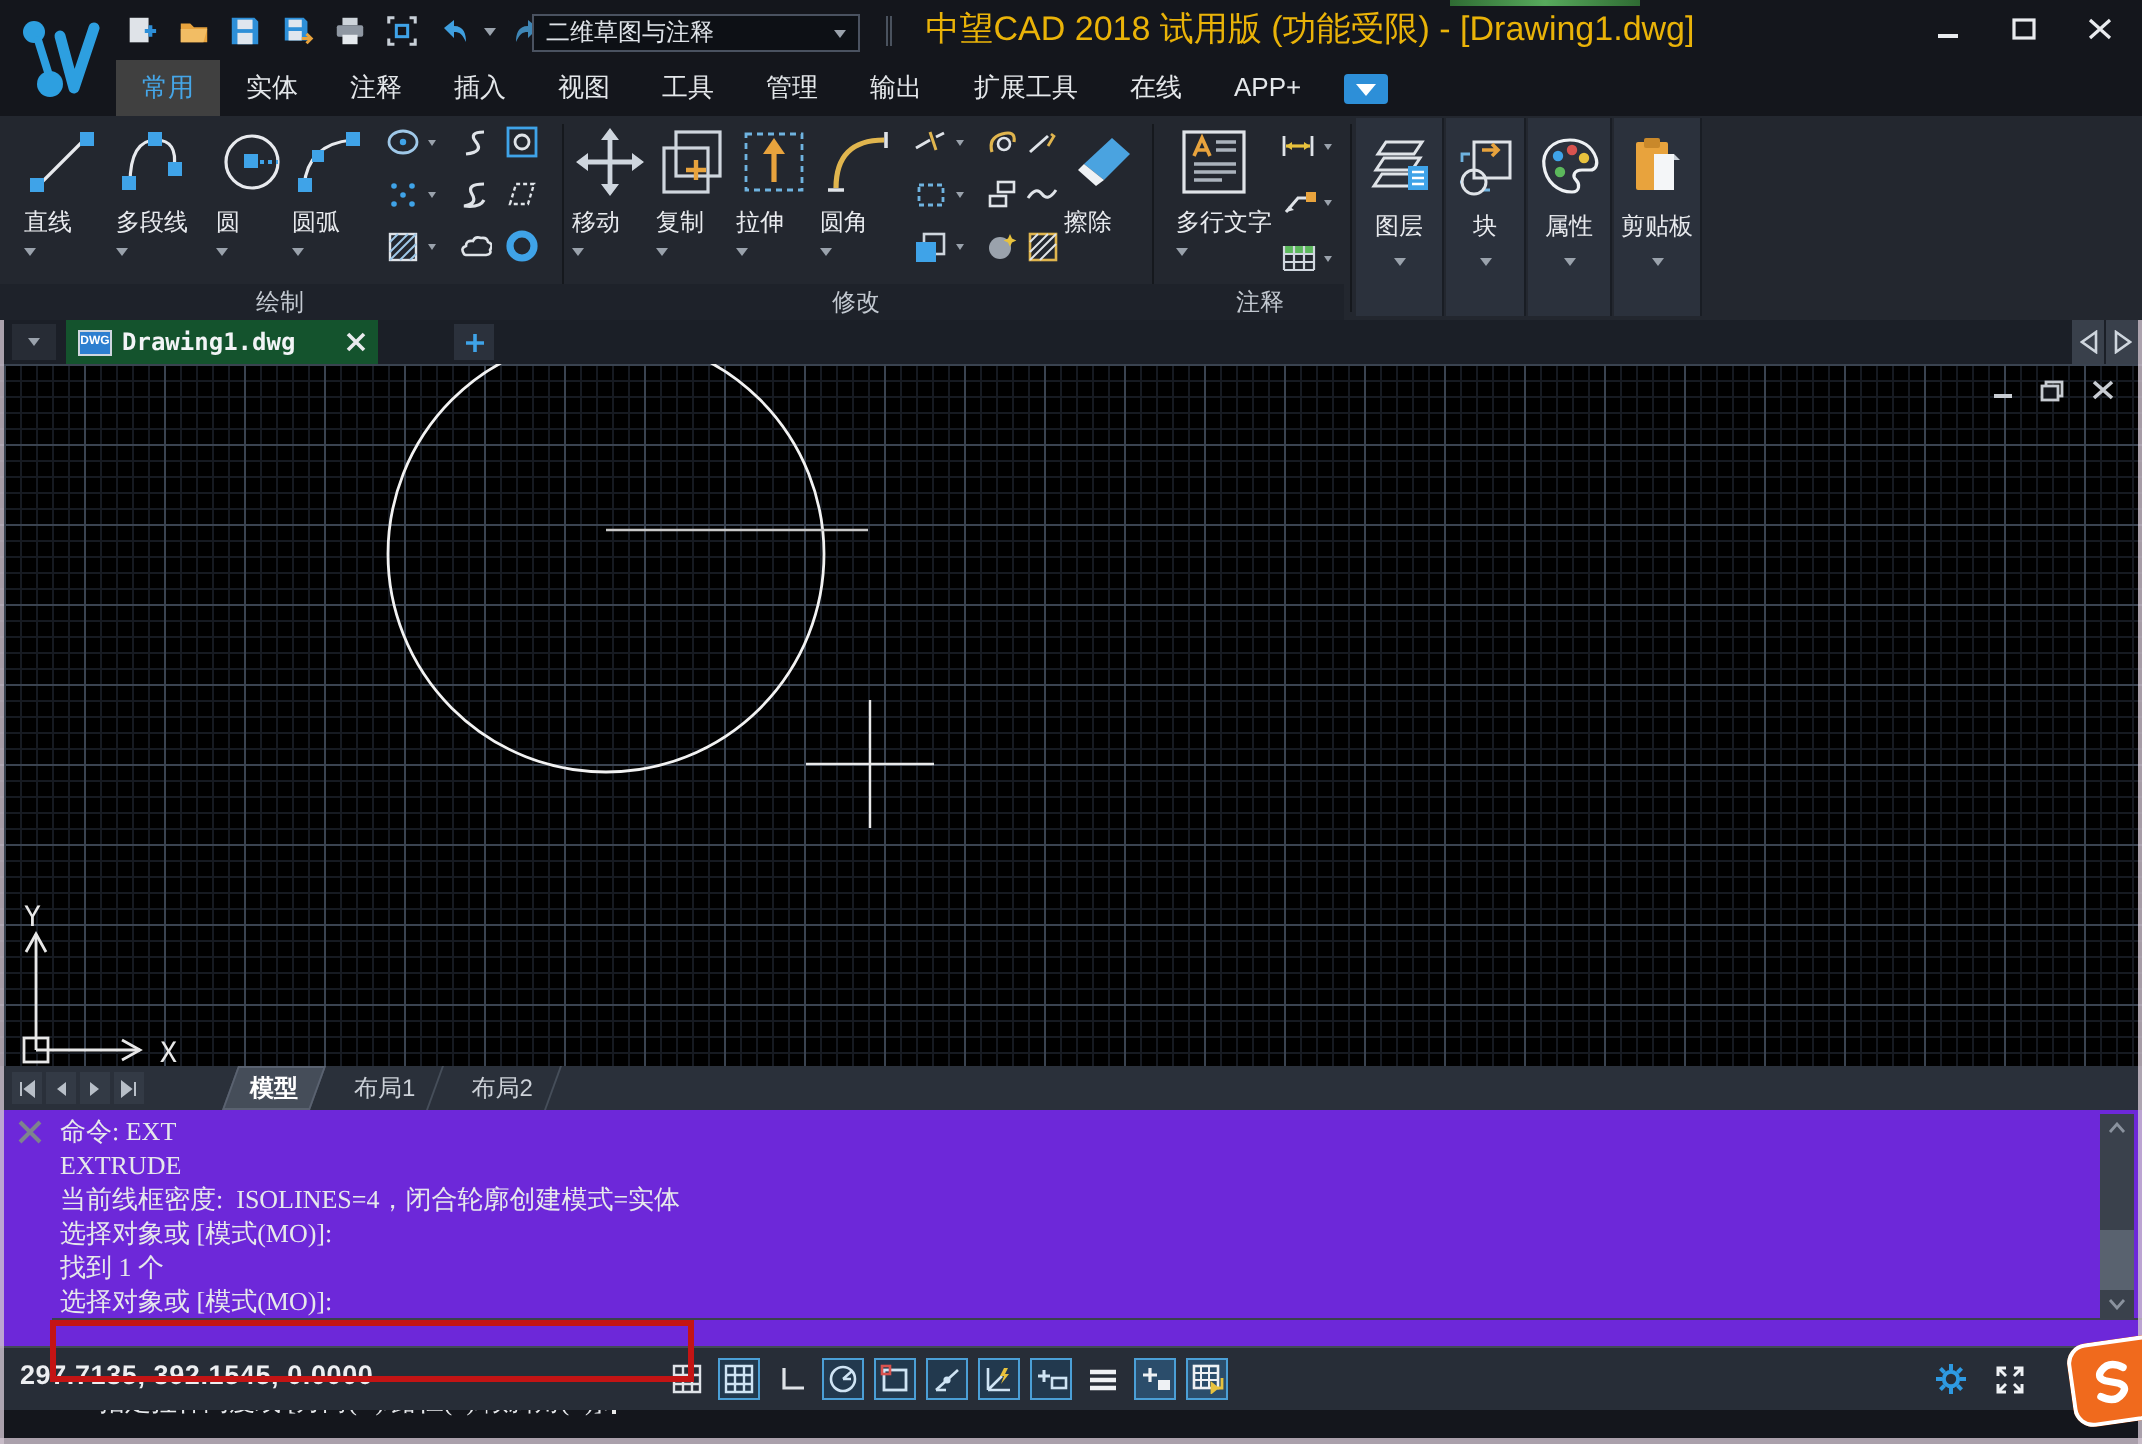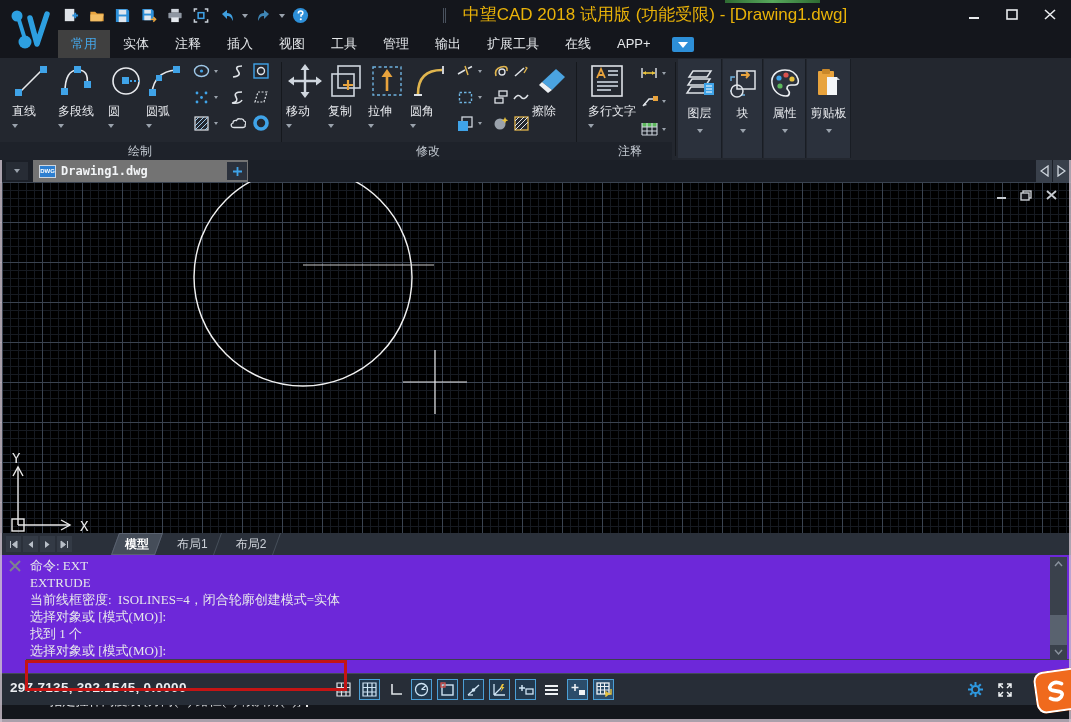--- a/index.html
+++ b/index.html
@@ -48,21 +48,21 @@
   .tall-btn { position:absolute; top:1px; height:99px; background:#2b313c; border-right:1px solid #191d24;
     display:flex; flex-direction:column; align-items:center; cursor:default; }
   .tall-btn .ic { width:32px; height:32px; margin-top:8px; }
   .tall-btn .lbl { color:#e8eaee; font-size:12px; margin-top:6px; white-space:nowrap; }
   .tall-btn .caret { margin-top:7px; }
 
   
   .doctabs { position:absolute; left:0; top:160px; width:100%; height:22px; background:#1b1f27; }
   .dt-drop { position:absolute; left:6px; top:2px; width:22px; height:18px; background:#272c35;
     display:flex; align-items:center; justify-content:center; }
-  .dt-tab { position:absolute; left:33px; top:0; width:215px; height:22px; background:#737373;
+  .dt-tab { position:absolute; left:33px; top:0; width:156px; height:22px; background:#14532d;
     display:flex; align-items:center; padding:0 6px; gap:5px; }
   .dt-tab .name { color:#f2f4f6; font-size:12px; font-weight:bold; font-family:"DejaVu Sans Mono","DejaVu Sans",monospace; flex:1; }
   .dwg-badge { width:17px; height:13px; background:#2d7fd0; border:1px solid #cfd6de; color:#fff;
     font-size:6px; font-weight:bold; display:flex; align-items:center; justify-content:center; letter-spacing:0; }
   .dt-plus { position:absolute; left:227px; top:2px; width:20px; height:18px; background:#2b313c;
     display:flex; align-items:center; justify-content:center; }
   .dt-nav { position:absolute; right:2px; top:0; display:flex; }
   .dt-nav .nbtn { width:17px; height:22px; background:#39404b; border-left:1px solid #1b1f27;
     display:flex; align-items:center; justify-content:center; }
 
@@ -194,20 +194,24 @@
       <div class="caret"></div>
       <div class="qat-btn">
         <svg width="17" height="17" viewBox="0 0 18 18">
             <circle cx="9" cy="9" r="8" fill="#2d8fd8"></circle>
             <path d="M6.7 7 q0-2.8 2.4-2.8 q2.4 0 2.4 2.2 q0 1.6-1.9 2.2 l0 1.6" stroke="#fff" stroke-width="1.7" fill="none"></path>
             <circle cx="9.3" cy="13" r="1.1" fill="#fff"></circle>
           </svg>
       </div>
     </div>
 
+    <div class="ws-select">
+      <span>二维草图与注释</span>
+      <span class="caret"></span>
+    </div>
     <div class="tb-divider"></div>
     <div class="win-title">中望CAD 2018 试用版 (功能受限) - [Drawing1.dwg]</div>
 
     <div class="win-controls">
       <div class="wc">
         <svg width="12" height="11" viewBox="0 0 12 11">
             <line x1="1" y1="9" x2="11" y2="9" stroke="#e9ebee" stroke-width="2"></line>
           </svg>
       </div>
       <div class="wc">

